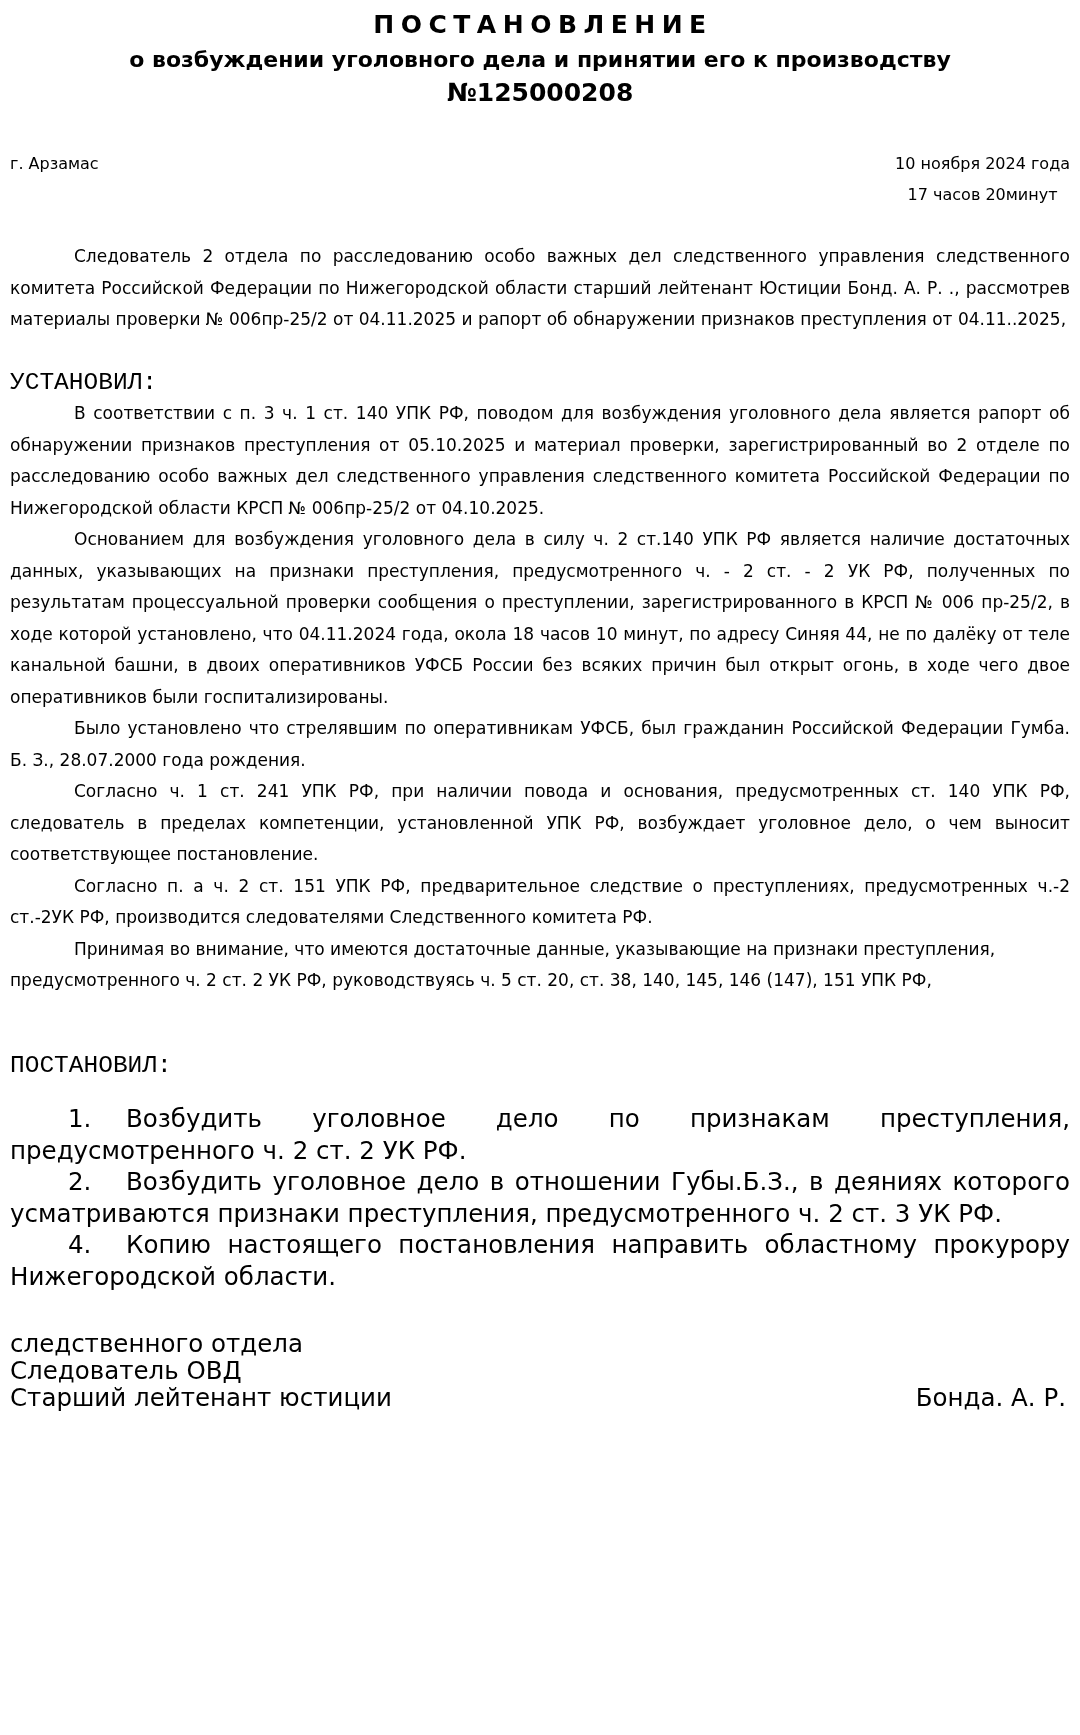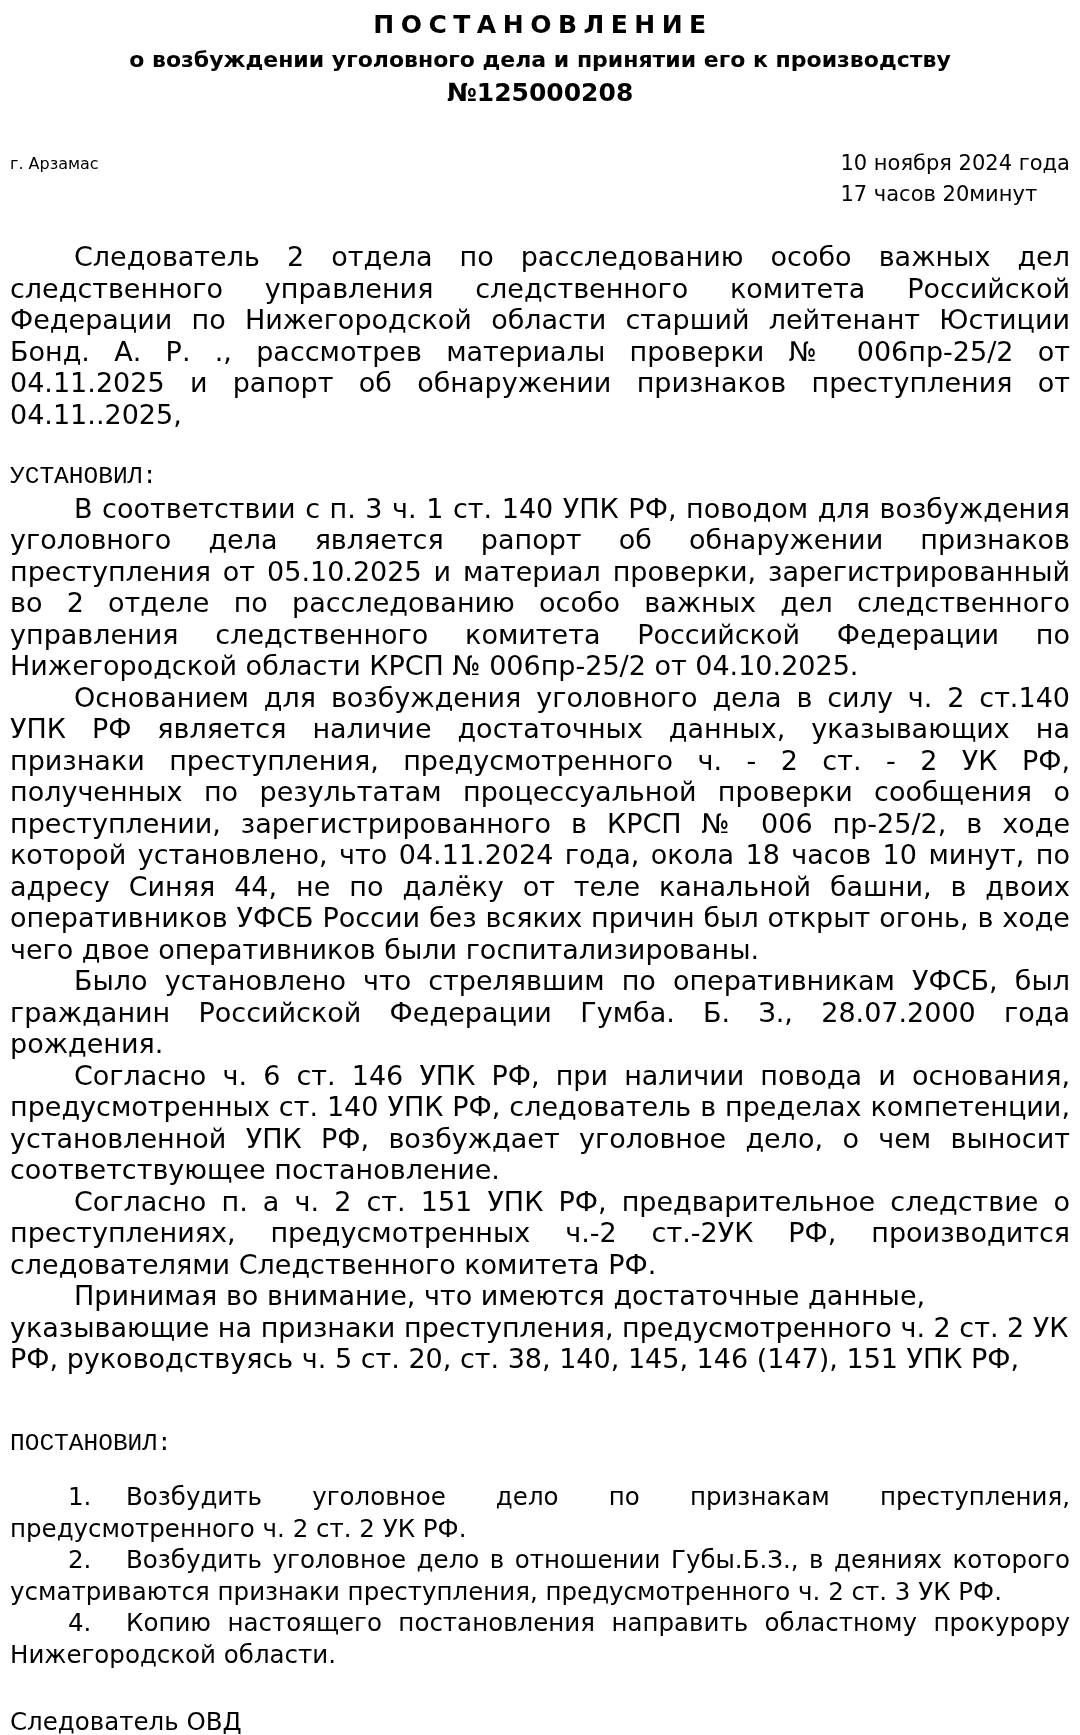--- a/index.html
+++ b/index.html
@@ -56,32 +56,32 @@
     justify-content: space-between;
     align-items: flex-start;
     margin-top: 39px;
   }
   .meta-city {
     font-size: 16px;
     line-height: 31px;
     white-space: nowrap;
   }
   .meta-when {
-    text-align: left;
-    font-size: 21px;
+    text-align: center;
+    font-size: 16px;
     line-height: 31px;
   }
   .meta-when div { white-space: nowrap; }
 
   
   p.para {
     margin: 0;
     text-align: justify;
     text-justify: inter-word;
-    font-size: 27px;
+    font-size: 17px;
     line-height: 31.5px;
     hyphens: none;
   }
   p.para.indent { text-indent: 64px; }
   p.para.last-left { text-align: left; }
 
   .spacer-lg { height: 31px; }
   .spacer-md { height: 22px; }
 
   .section-head {
@@ -146,21 +146,21 @@
 
     <p class="para indent">Следователь 2 отдела по расследованию особо важных дел следственного управления следственного комитета Российской Федерации по Нижегородской области старший лейтенант Юстиции Бонд. А. Р. ., рассмотрев материалы проверки № 006пр-25/2 от 04.11.2025 и рапорт об обнаружении признаков преступления от 04.11..2025,</p>
 
     <div class="spacer-lg"></div>
 
     <div class="section-head">УСТАНОВИЛ:</div>
 
     <p class="para indent">В соответствии с п. 3 ч. 1 ст. 140 УПК РФ, поводом для возбуждения уголовного дела является рапорт об обнаружении признаков преступления от 05.10.2025 и материал проверки, зарегистрированный во 2 отделе по расследованию особо важных дел следственного управления следственного комитета Российской Федерации по Нижегородской области КРСП № 006пр-25/2 от 04.10.2025.</p>
     <p class="para indent">Основанием для возбуждения уголовного дела в силу ч. 2 ст.140 УПК РФ является наличие достаточных данных, указывающих на признаки преступления, предусмотренного ч. - 2 ст. - 2 УК РФ, полученных по результатам процессуальной проверки сообщения о преступлении, зарегистрированного в КРСП № 006 пр-25/2, в ходе которой установлено, что 04.11.2024 года, окола 18 часов 10 минут, по адресу Синяя 44, не по далёку от теле канальной башни, в  двоих оперативников УФСБ России без всяких причин был открыт огонь, в ходе чего двое оперативников были госпитализированы.</p>
     <p class="para indent">Было установлено что стрелявшим по оперативникам УФСБ, был гражданин Российской Федерации Гумба. Б. З., 28.07.2000 года рождения.</p>
-    <p class="para indent">Согласно ч. 6 ст. 146 УПК РФ, при наличии повода и основания, предусмотренных ст. 140 УПК РФ, следователь в пределах компетенции, установленной УПК РФ, возбуждает уголовное дело, о чем выносит соответствующее постановление.</p>
+    <p class="para indent">Согласно ч. 1 ст. 241 УПК РФ, при наличии повода и основания, предусмотренных ст. 140 УПК РФ, следователь в пределах компетенции, установленной УПК РФ, возбуждает уголовное дело, о чем выносит соответствующее постановление.</p>
     <p class="para indent">Согласно п. а ч. 2 ст. 151 УПК РФ, предварительное следствие о преступлениях, предусмотренных ч.-2 ст.-2УК РФ, производится следователями Следственного комитета РФ.</p>
     <p class="para indent last-left">Принимая во внимание, что имеются  достаточные данные, указывающие на признаки преступления, предусмотренного ч. 2 ст. 2 УК РФ, руководствуясь ч. 5 ст. 20, ст. 38, 140, 145, 146 (147), 151 УПК РФ,</p>
 
     <div class="spacer-lg"></div>
     <div class="spacer-md"></div>
 
     <div class="section-head postanovil">ПОСТАНОВИЛ:</div>
 
     <div class="spacer-md"></div>
 
@@ -168,22 +168,22 @@
       <span class="num-label">1.</span><span>Возбудить уголовное дело по признакам преступления, предусмотренного ч. 2  ст. 2 УК РФ.</span>
     </p>
     <p class="num-item">
       <span class="num-label">2.</span><span>Возбудить уголовное дело в отношении Губы.Б.З., в деяниях которого усматриваются признаки преступления, предусмотренного ч. 2 ст. 3 УК РФ.</span>
     </p>
     <p class="num-item">
       <span class="num-label">4.</span><span>Копию настоящего постановления направить областному прокурору Нижегородской области.</span>
     </p>
 
     <div class="sign-block">
+      <div class="sign-left">следственного отдела</div>
       <div class="sign-left">Следователь ОВД</div>
-      <div class="sign-left">следственного отдела</div>
       <div class="sign-line">
         <span class="sign-left">Старший лейтенант юстиции</span>
         <span class="sign-right">Бонда. А. Р.</span>
       </div>
     </div>
 
   </div>
 </div>
 
 </body></html>

